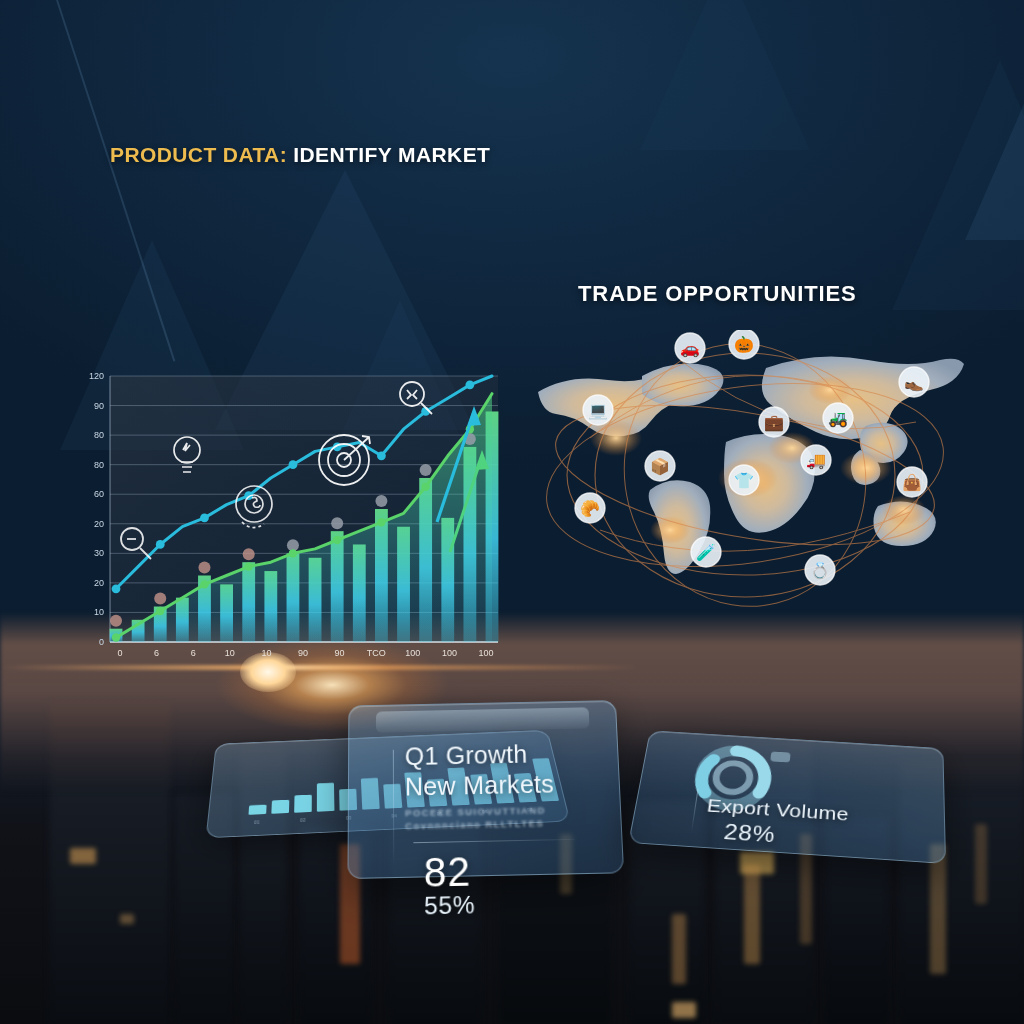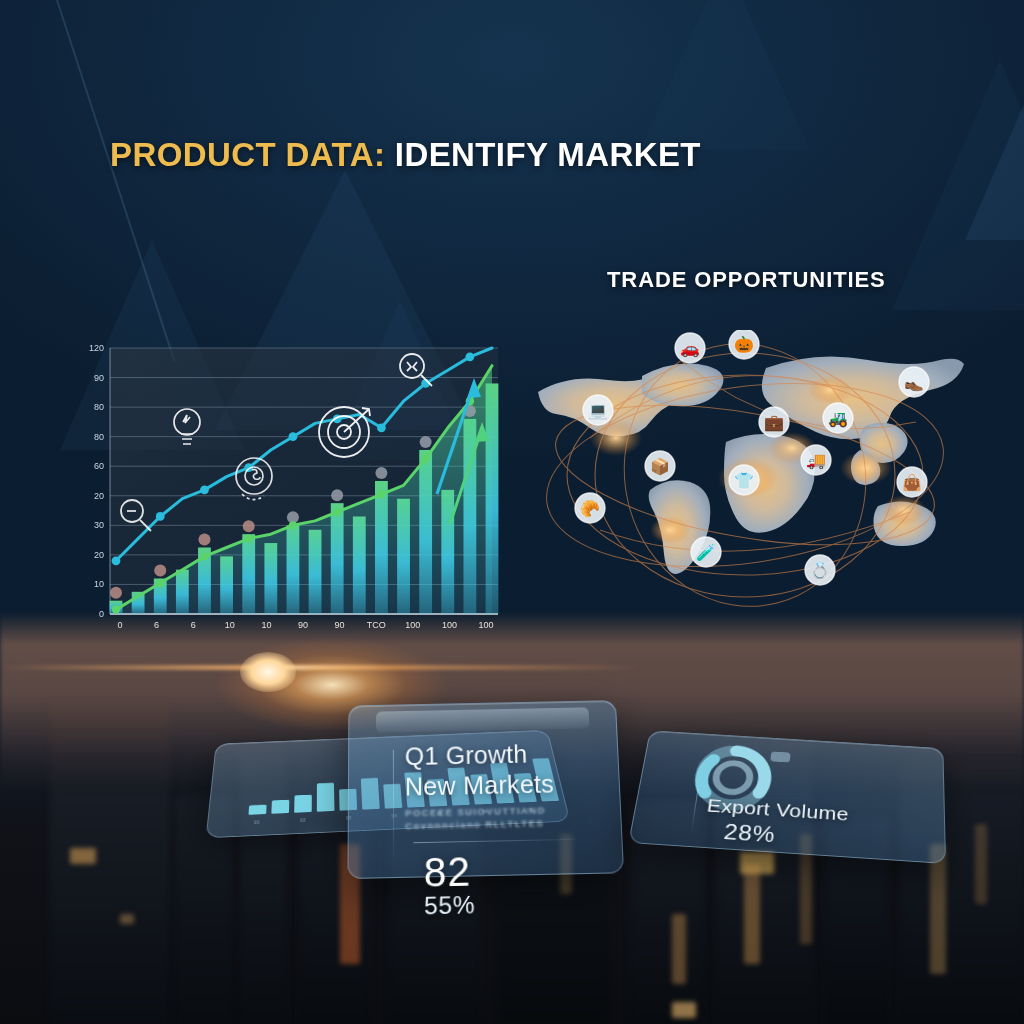--- a/index.html
+++ b/index.html
@@ -50,34 +50,34 @@
     position:absolute; left:0px; top:665px; width:640px; height:5px;
     background:linear-gradient(90deg, rgba(255,160,80,0) 0%, rgba(255,185,110,.7) 38%, rgba(255,215,160,.95) 42%, rgba(255,175,95,.55) 60%, rgba(255,150,70,0) 100%);
     filter:blur(1.4px);
   }
   .bldg { position:absolute; bottom:0; filter:blur(3px); }
   .citylight { position:absolute; border-radius:2px; filter:blur(2.6px); }
 
   
   .title-block { position:absolute; left:110px; top:130px; width:800px; }
   .title-line {
-    font-size:33px; font-weight:bold; color:#ffffff; letter-spacing:.4px;
+    font-size:21px; font-weight:bold; color:#ffffff; letter-spacing:.4px;
     line-height:49px; text-shadow:0 2px 6px rgba(0,0,0,.55);
   }
   .title-accent { color:#edbb4e; }
 
   .sec-head {
     position:absolute; font-size:22px; font-weight:bold; color:#fff;
     letter-spacing:.9px; text-shadow:0 2px 6px rgba(0,0,0,.6);
   }
   #sec-trends { left:98px; top:281px; }
-  #sec-trade  { left:578px; top:267px;margin-left:29px; }
+  #sec-trade  { left:578px; top:281px; }
 
   
-  #chart-panel { position:absolute; left:82px; top:324px; width:430px; height:310px;text-decoration:underline; }
+  #chart-panel { position:absolute; left:82px; top:352px; width:430px; height:310px;text-decoration:underline; }
   #chart-svg { position:absolute; left:0; top:0; }
   .ylab { font-size:9px; fill:#c9d7e4; font-family:"Liberation Sans",sans-serif; }
   .xlab { font-size:9px; fill:#e7e0d8; font-family:"Liberation Sans",sans-serif; }
 
   
   #map-panel { position:absolute; left:530px; top:330px; width:440px; height:290px; }
 
   
   .card { position:absolute; border-radius:14px; }
 

